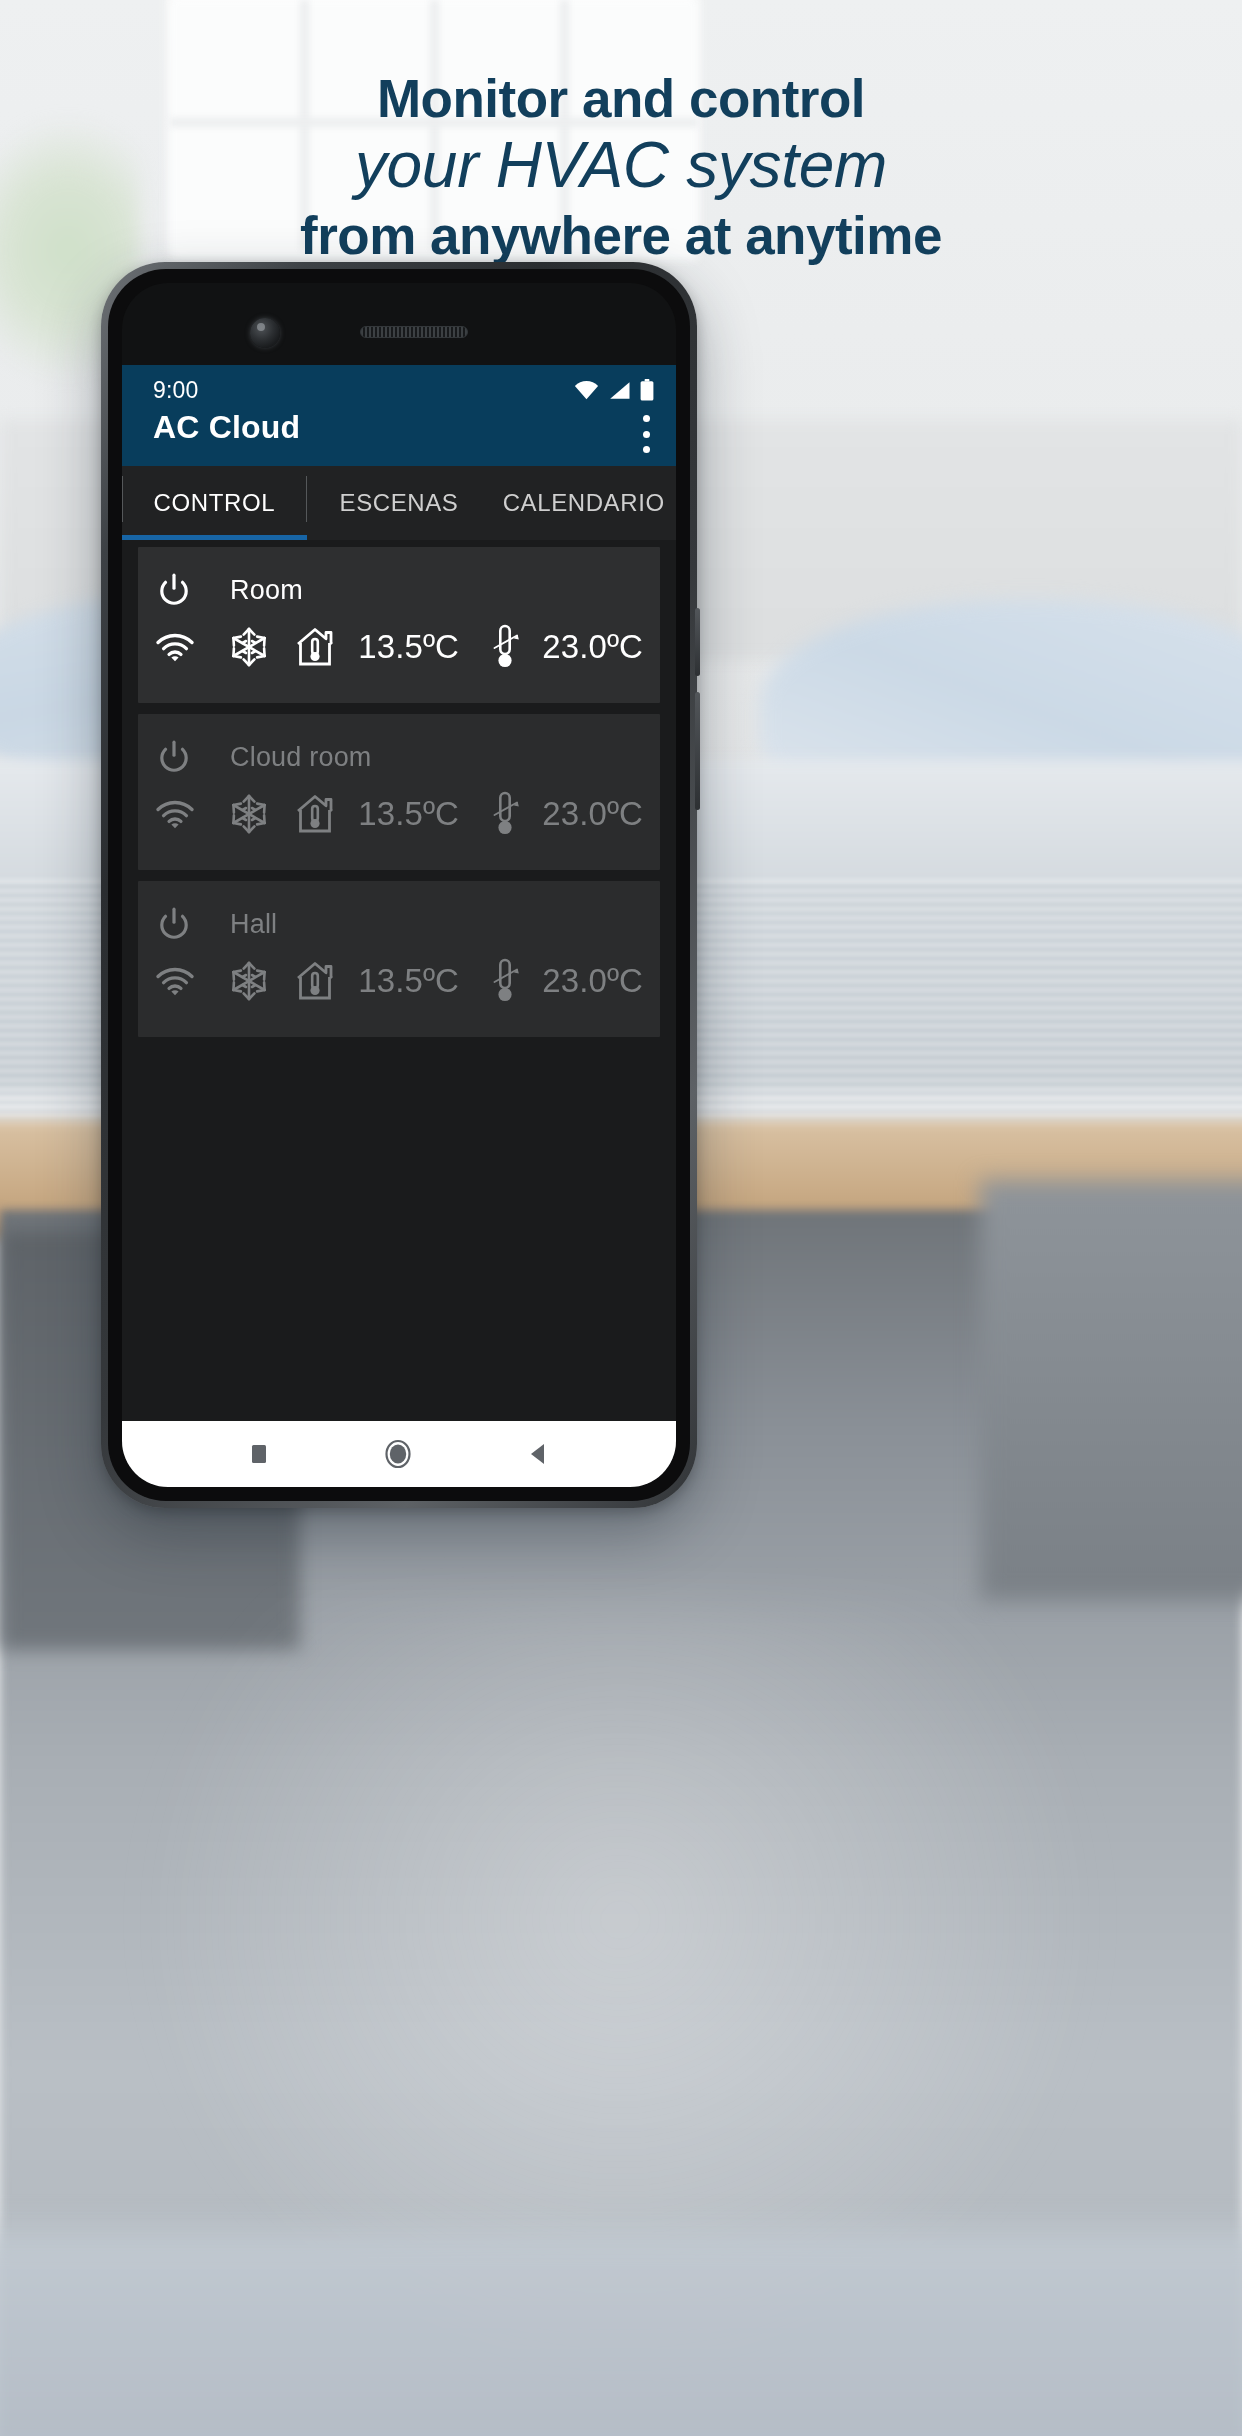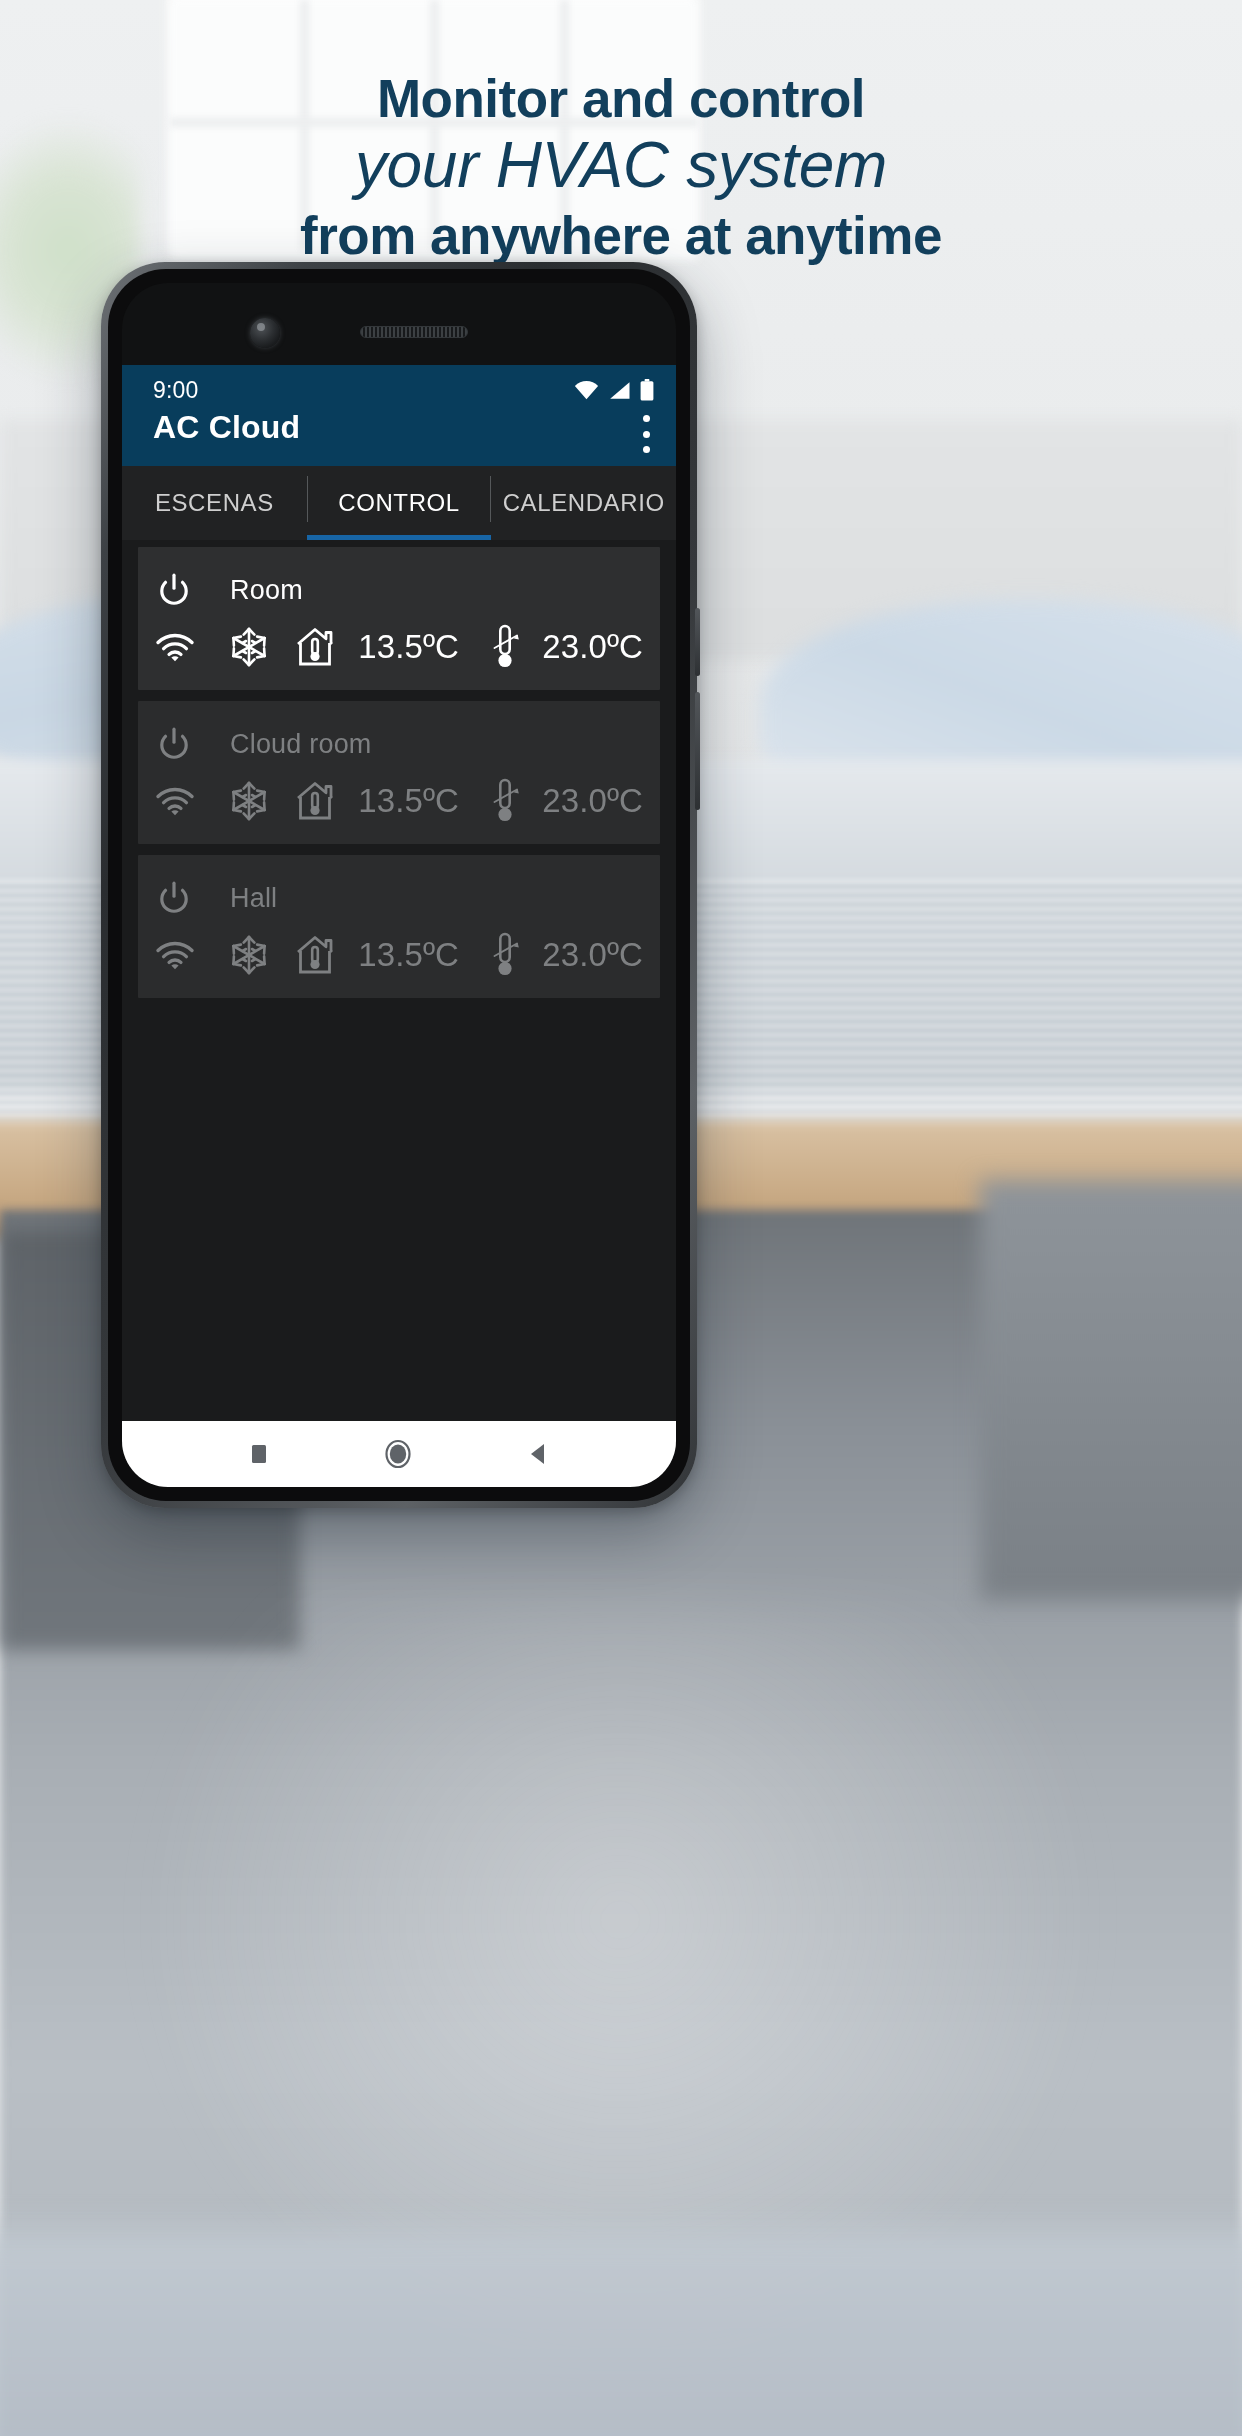--- a/index.html
+++ b/index.html
@@ -226,21 +226,21 @@
   }
 
   
   #list {
     position:absolute; left:0; top:257px; right:0; bottom:0;
     background:#1a1b1c; padding:7px 16px 0 16px;
   }
   .card {
     background:#2e2f30;
     margin-bottom:11px;
-    padding:16px 17px 17px 17px;
+    padding:16px 17px 30px 17px;
     border-radius:1px;
   }
   .card.off { background:#2b2c2d; }
 
   .card-top { display:flex; align-items:center; height:54px; }
   .card-bot { display:flex; align-items:center; height:52px; margin-top:4px; }
 
   .pw { width:47px; flex:0 0 47px; display:flex; align-items:center; }
   .dev-name {
     margin-left:28px; font-size:27px; color:#ffffff; letter-spacing:.2px;
@@ -332,26 +332,26 @@
         </div>
         <div id="title">AC Cloud</div>
         <div id="overflow">
           <i></i>
             <i></i>
             <i></i>
         </div>
       </div>
 
       <div id="tabs">
-        <div class="tab">
-          <span>ESCENAS</span>
-        </div>
         <div class="tab active">
           <span>CONTROL</span>
           <span class="underline"></span>
+        </div>
+        <div class="tab">
+          <span>ESCENAS</span>
         </div>
         <div class="tab">
           <span>CALENDARIO</span>
         </div>
       </div>
 
       <div id="list">
 
         <div class="card">
           <div class="card-top">

